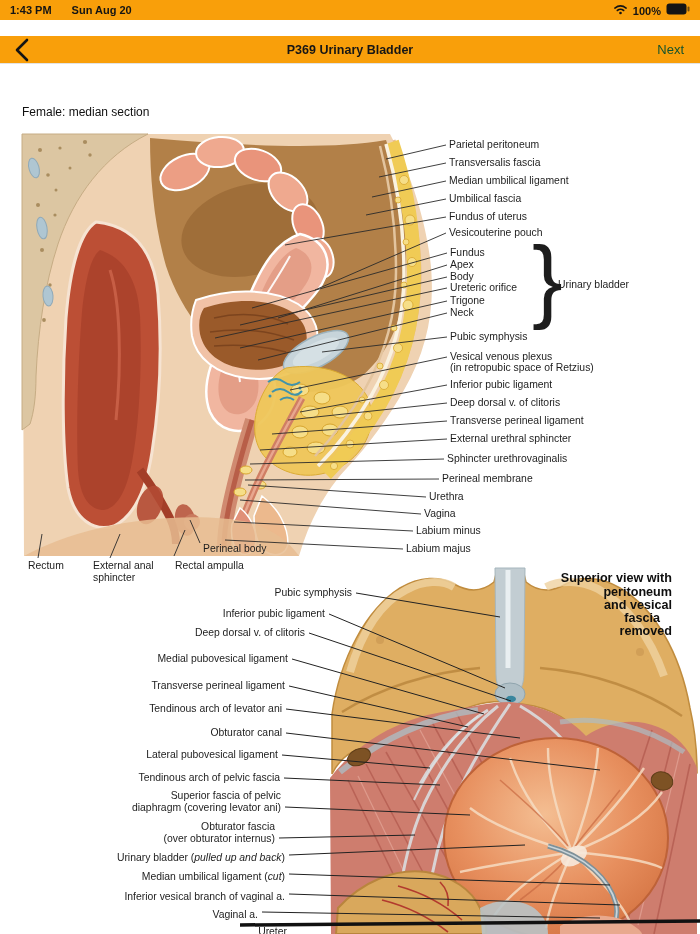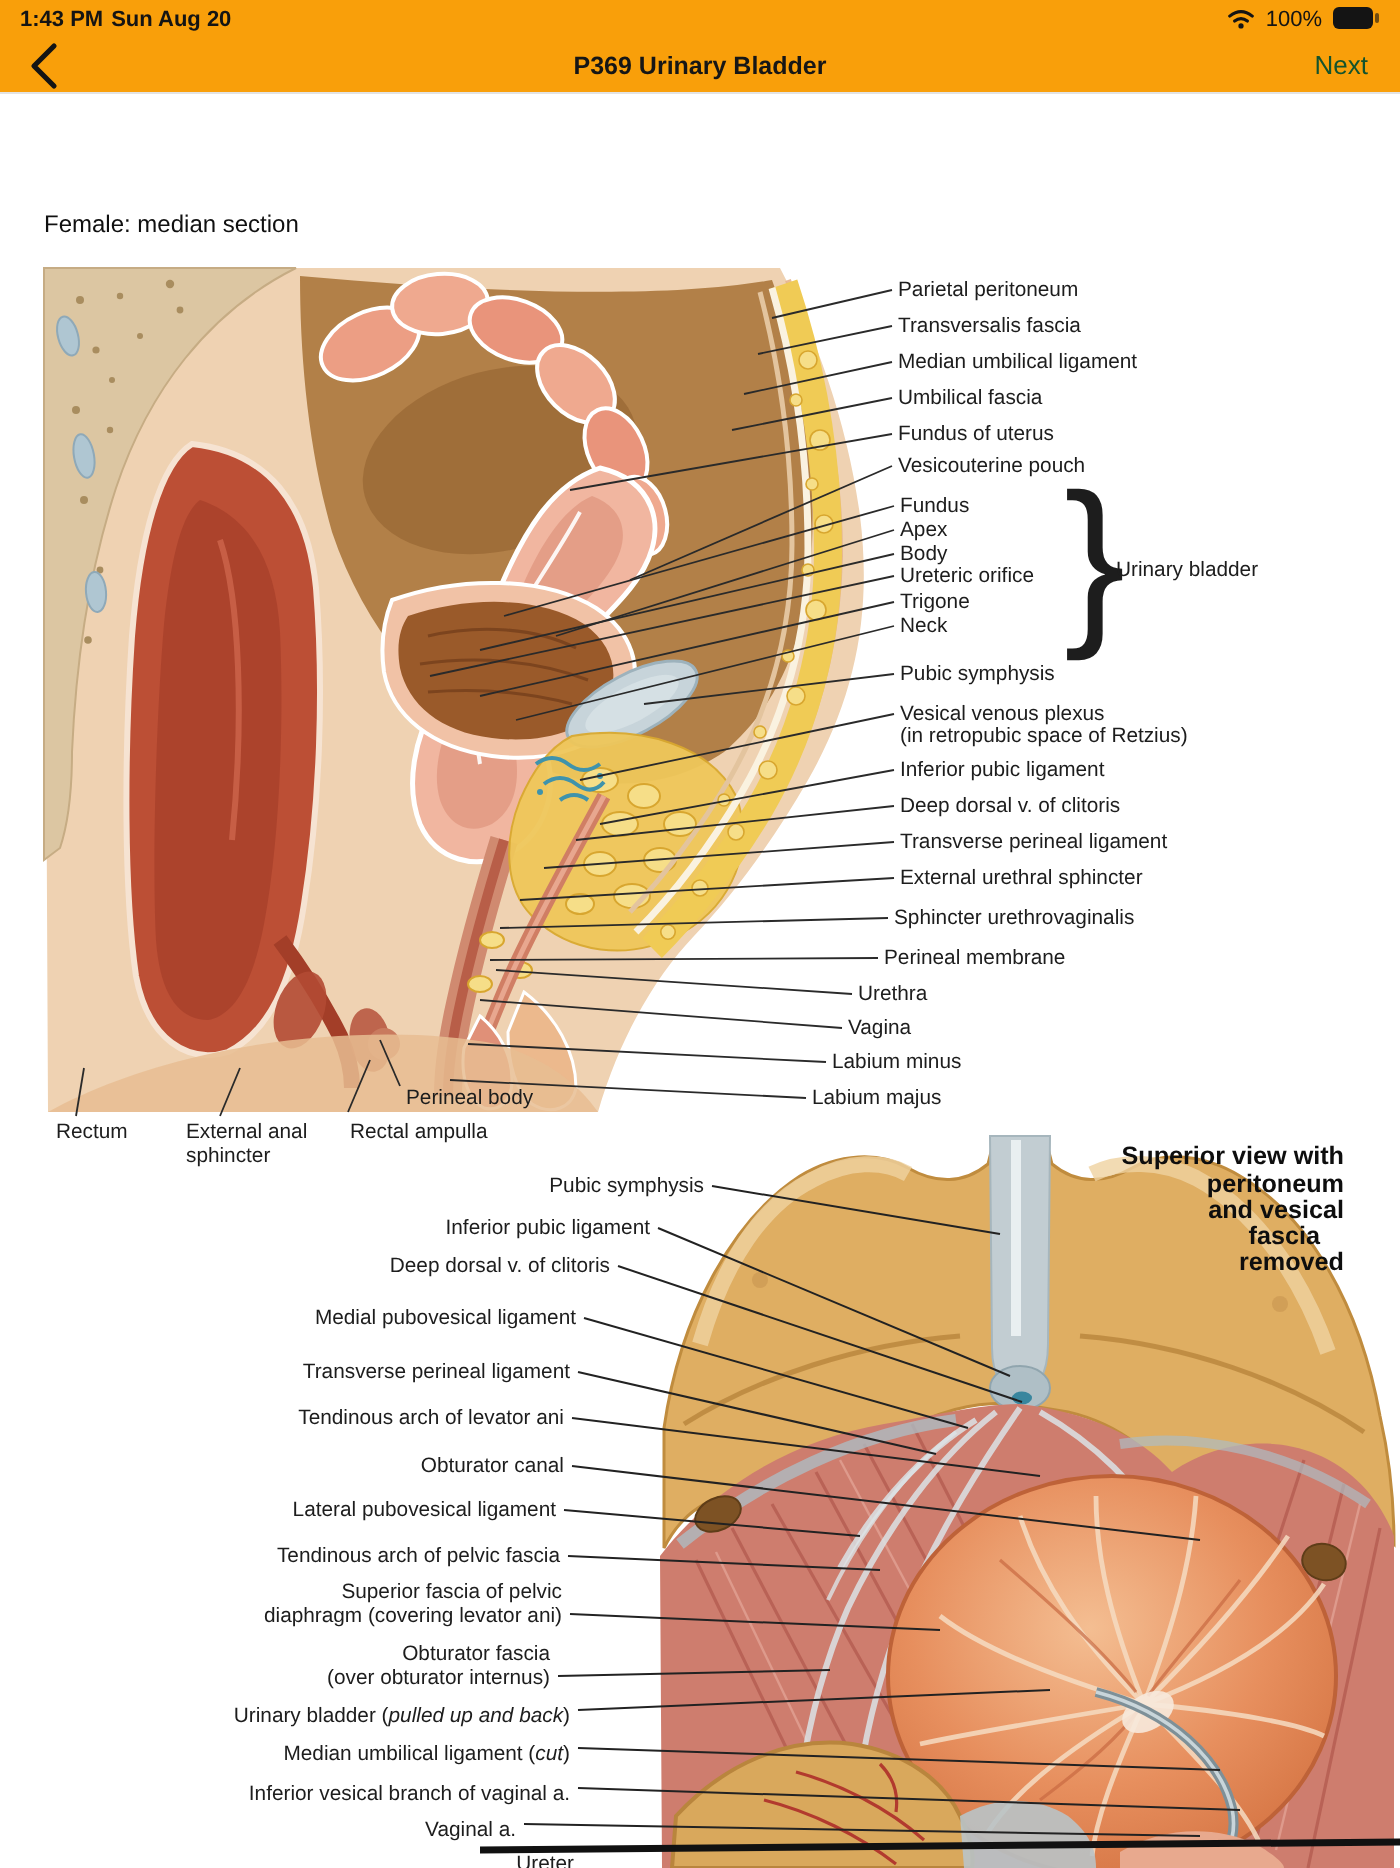--- a/index.html
+++ b/index.html
@@ -1,24 +1,24 @@
 <!DOCTYPE html>
 <html><head>
 <meta charset="utf-8">
 <style>
   html,body{margin:0;padding:0;background:#ffffff;}
   .screen{position:relative;width:700px;height:934px;background:#fff;overflow:hidden;
           font-family:"Liberation Sans",sans-serif;-webkit-font-smoothing:antialiased;}
   
   .status-bar{position:absolute;top:0;left:0;width:700px;height:20px;background:#F99F0A;
               display:flex;align-items:center;justify-content:space-between;padding:0 10px;box-sizing:border-box;}
-  .sb-left{display:flex;gap:4px;font-size:11px;font-weight:700;color:#141414;}
+  .sb-left{display:flex;gap:20px;font-size:11px;font-weight:700;color:#141414;}
   .sb-left .date{font-weight:700;}
-  .sb-right{display:flex;align-items:center;gap:5px;font-size:11px;font-weight:400;color:#141414;}
-  .nav-bar{position:absolute;top:19px;left:0;width:700px;height:28px;background:#F99F0A;
+  .sb-right{display:flex;align-items:flex-end;gap:5px;font-size:11px;font-weight:700;color:#141414;}
+  .nav-bar{position:absolute;top:36px;left:0;width:700px;height:28px;background:#F99F0A;
            display:flex;align-items:center;border-bottom:1px solid #e3e3e3;box-sizing:border-box;}
   .nav-title{position:absolute;left:0;width:700px;text-align:center;font-size:12.5px;font-weight:700;color:#161616;}
   .back-btn{position:absolute;left:12px;top:1px;width:26px;height:26px;display:flex;align-items:center;cursor:pointer;}
   .next-btn{position:absolute;right:16px;font-size:13px;color:#14532d;cursor:pointer;}
   
   .page-title{position:absolute;top:76px;left:20px;width:550px;text-align:center;
               font-size:17px;font-weight:700;color:#2E6C87;letter-spacing:.2px;}
   .section-caption{position:absolute;top:105px;left:22px;font-size:12px;font-weight:400;color:#101010;}
   .fig-svg{position:absolute;top:128px;left:0;}
   svg text{font-family:"Liberation Sans",sans-serif;fill:#1d1d1d;}

